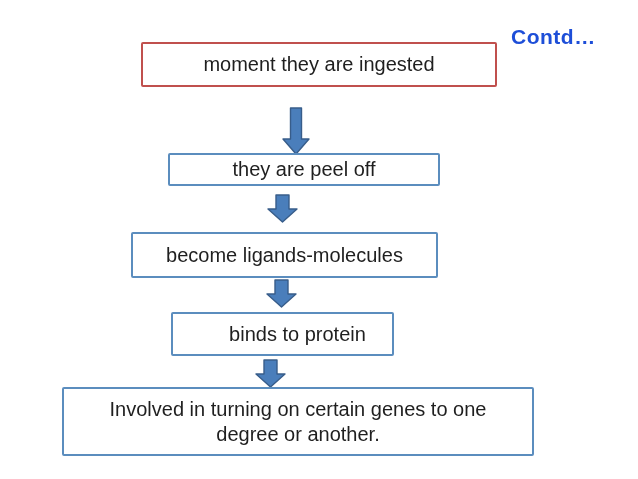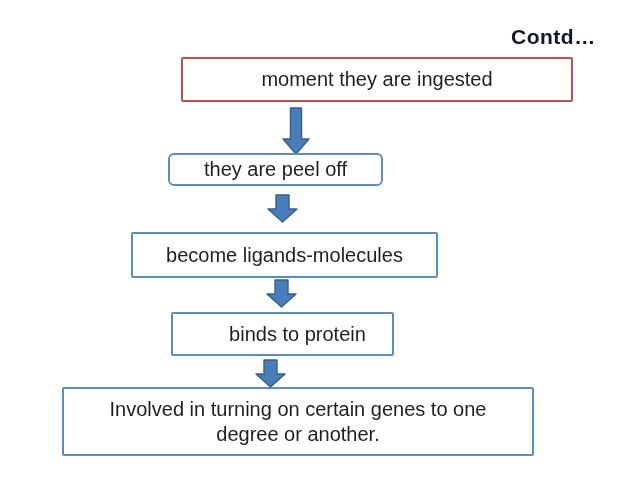--- a/index.html
+++ b/index.html
@@ -10,41 +10,41 @@
     background: #ffffff;
     font-family: "Liberation Sans", sans-serif;
     overflow: hidden;
   }
   .slide-title {
     position: absolute;
     left: 511px;
     top: 25px;
     font-size: 21px;
     font-weight: 700;
-    color: #0f172a;
+    color: #1d4ed8;
     letter-spacing: 0.5px;
     white-space: nowrap;
   }
   .box {
     position: absolute;
     display: flex;
     align-items: center;
     justify-content: center;
     text-align: center;
     box-sizing: border-box;
     background: #ffffff;
     color: #1f1f1f;
     font-size: 20px;
     line-height: 1.25;
     border: 2px solid #5B8DBE;
     border-radius: 2px;
   }
   .box.red  { border-color: #C0504D; }
-  .box-1 { left: 141px; top: 57px;  width: 392px; height: 45px; margin-left: 40px; }
-  .box-2 { left: 168px; top: 153px; width: 215px; height: 33px; border-radius: 6px; }
+  .box-1 { left: 141px; top: 42px;  width: 356px; height: 45px; }
+  .box-2 { left: 168px; top: 153px; width: 272px; height: 33px; }
   .box-3 { left: 131px; top: 232px; width: 307px; height: 46px; }
   .box-4 { left: 171px; top: 312px; width: 223px; height: 44px; padding-left: 30px; }
   .box-5 { left: 62px;  top: 387px; width: 472px; height: 69px; padding: 14px 12px; justify-content: center; }
   .arrow { position: absolute; display: block; }
   .arrow polygon {
     fill: #4A7EBB;
     stroke: #385D8A;
     stroke-width: 1.4;
     stroke-linejoin: round;
   }

